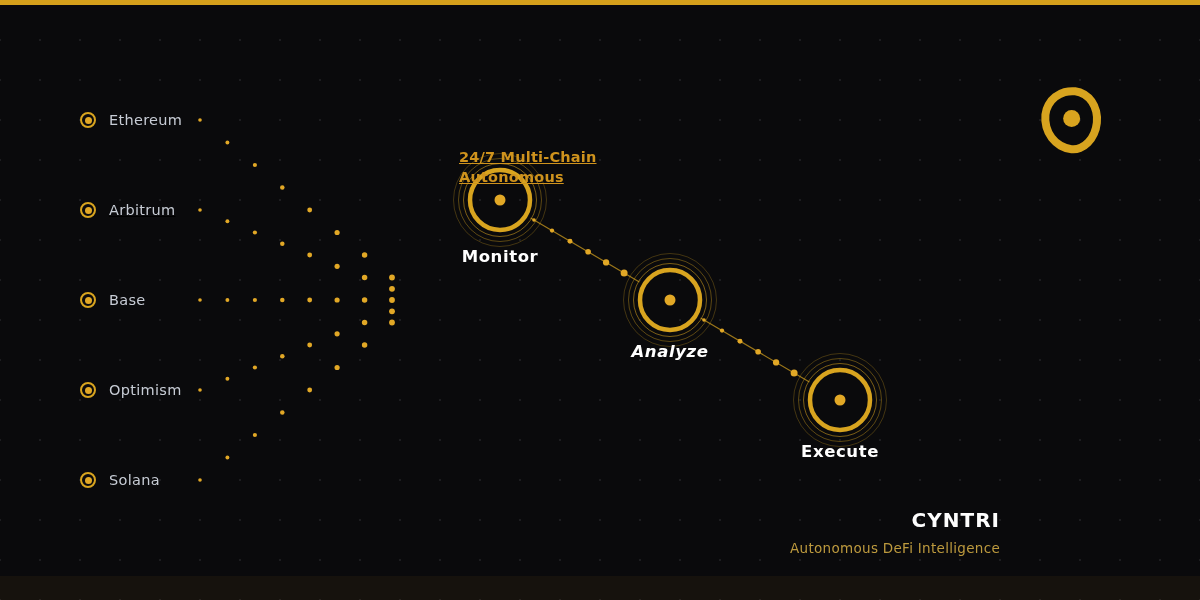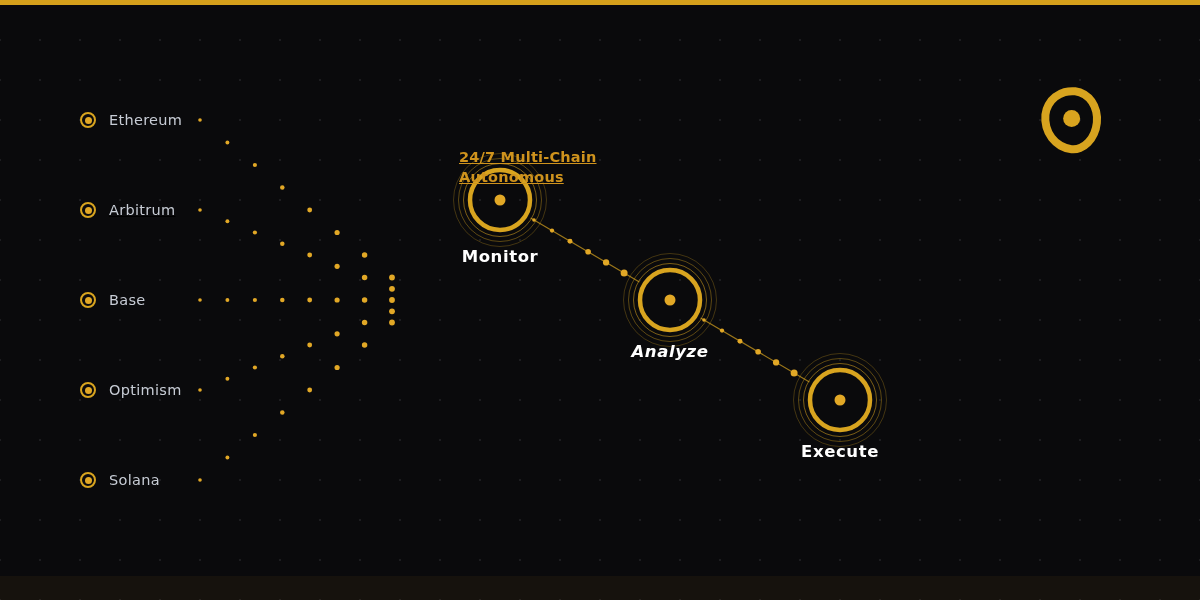--- a/index.html
+++ b/index.html
@@ -178,20 +178,24 @@
       </g>
     </svg>
 
   <div class="label-layer" id="label-layer">
 
     <div class="monitor-annotation">
       <div>24/7 Multi-Chain</div>
       <div>Autonomous</div>
     </div>
 
+    <div class="branding">
+      <div class="brand-title">CYNTRI</div>
+      <div class="brand-subtitle">Autonomous DeFi Intelligence</div>
+    </div>
 
     <div class="logo-blob">
       <span class="logo-dot"></span>
     </div>
 
   <div class="chain-row" style="top: 110px;">
         <span class="chain-icon">
           <span class="chain-icon-dot"></span>
         </span>
         <span class="chain-label">Ethereum</span>

